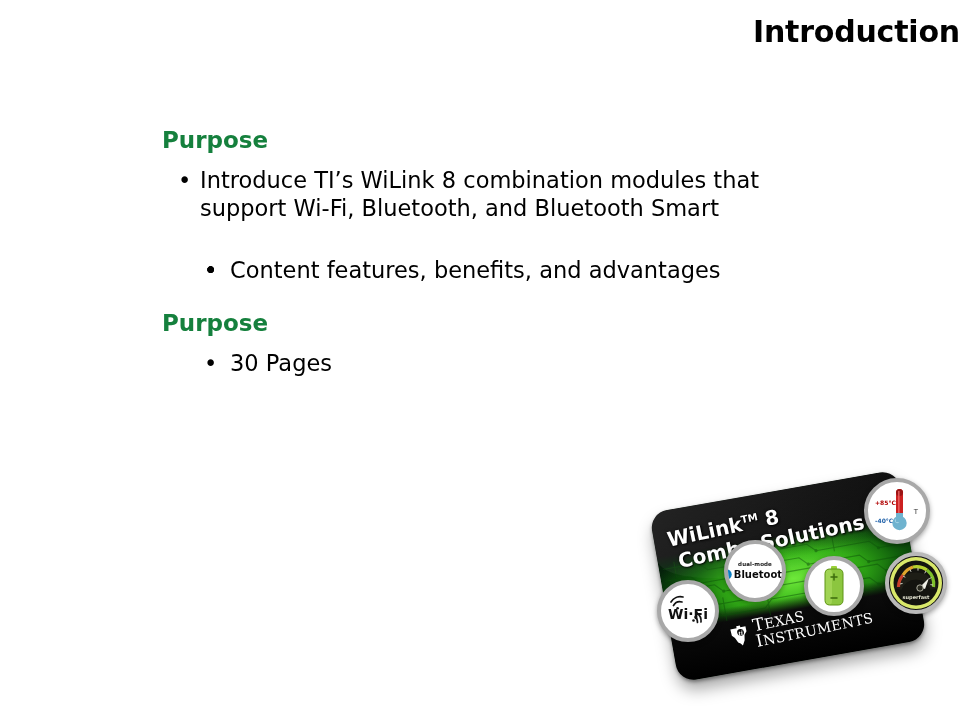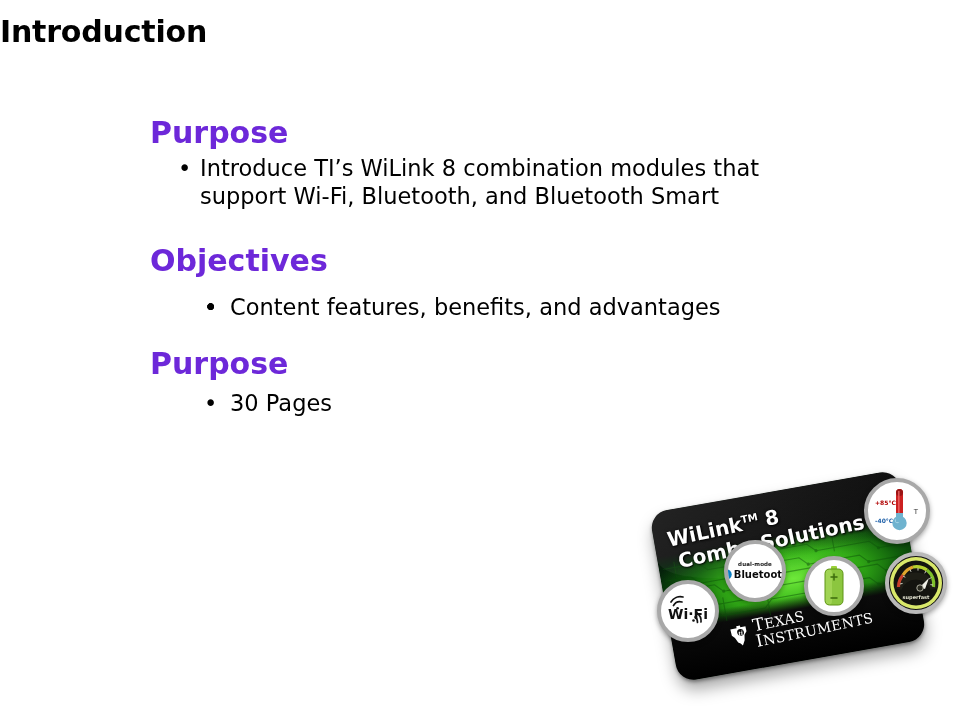--- a/index.html
+++ b/index.html
@@ -15,43 +15,43 @@
     font-family: "DejaVu Sans", sans-serif;
     color: #000000;
   }
 
   
   .slide-title {
     position: absolute;
     top: 14px;
     left: 0;
     width: 960px;
-    text-align: left;
+    text-align: right;
     font-family: "DejaVu Sans", sans-serif;
     font-weight: bold;
     font-size: 30px;
     letter-spacing: -0.2px;
     color: #000;
   }
 
   
   .content {
     position: absolute;
     left: 150px;
     top: 116px;
     width: 700px;
   }
 
   .section-heading {
     font-family: "DejaVu Sans", sans-serif;
     font-weight: bold;
-    font-size: 30px;
-    color: #6d28d9;
+    font-size: 23px;
+    color: #15803d;
     line-height: 1.12;
-    margin: 0;
+    margin: 12px;
   }
 
   .bullet-list {
     list-style: none;
     margin: 0;
     padding: 0;
   }
 
   .bullet {
     position: relative;
@@ -254,21 +254,20 @@
     <div class="section-heading">Purpose</div>
     <ul class="bullet-list">
       <li class="bullet">
         <span class="dot">•</span>
         <span>Introduce TI’s WiLink 8 combination modules that support Wi-Fi, Bluetooth, and Bluetooth Smart</span>
       </li>
     </ul>
   </div>
 
   <div class="group group-objectives">
-    <div class="section-heading">Objectives</div>
     <ul class="bullet-list">
       <li class="bullet">
         <span class="dot">•</span>
       </li>
       <li class="bullet">
         <span class="dot">•</span>
       </li>
       <li class="bullet">
         <span class="dot">•</span>
       </li>

